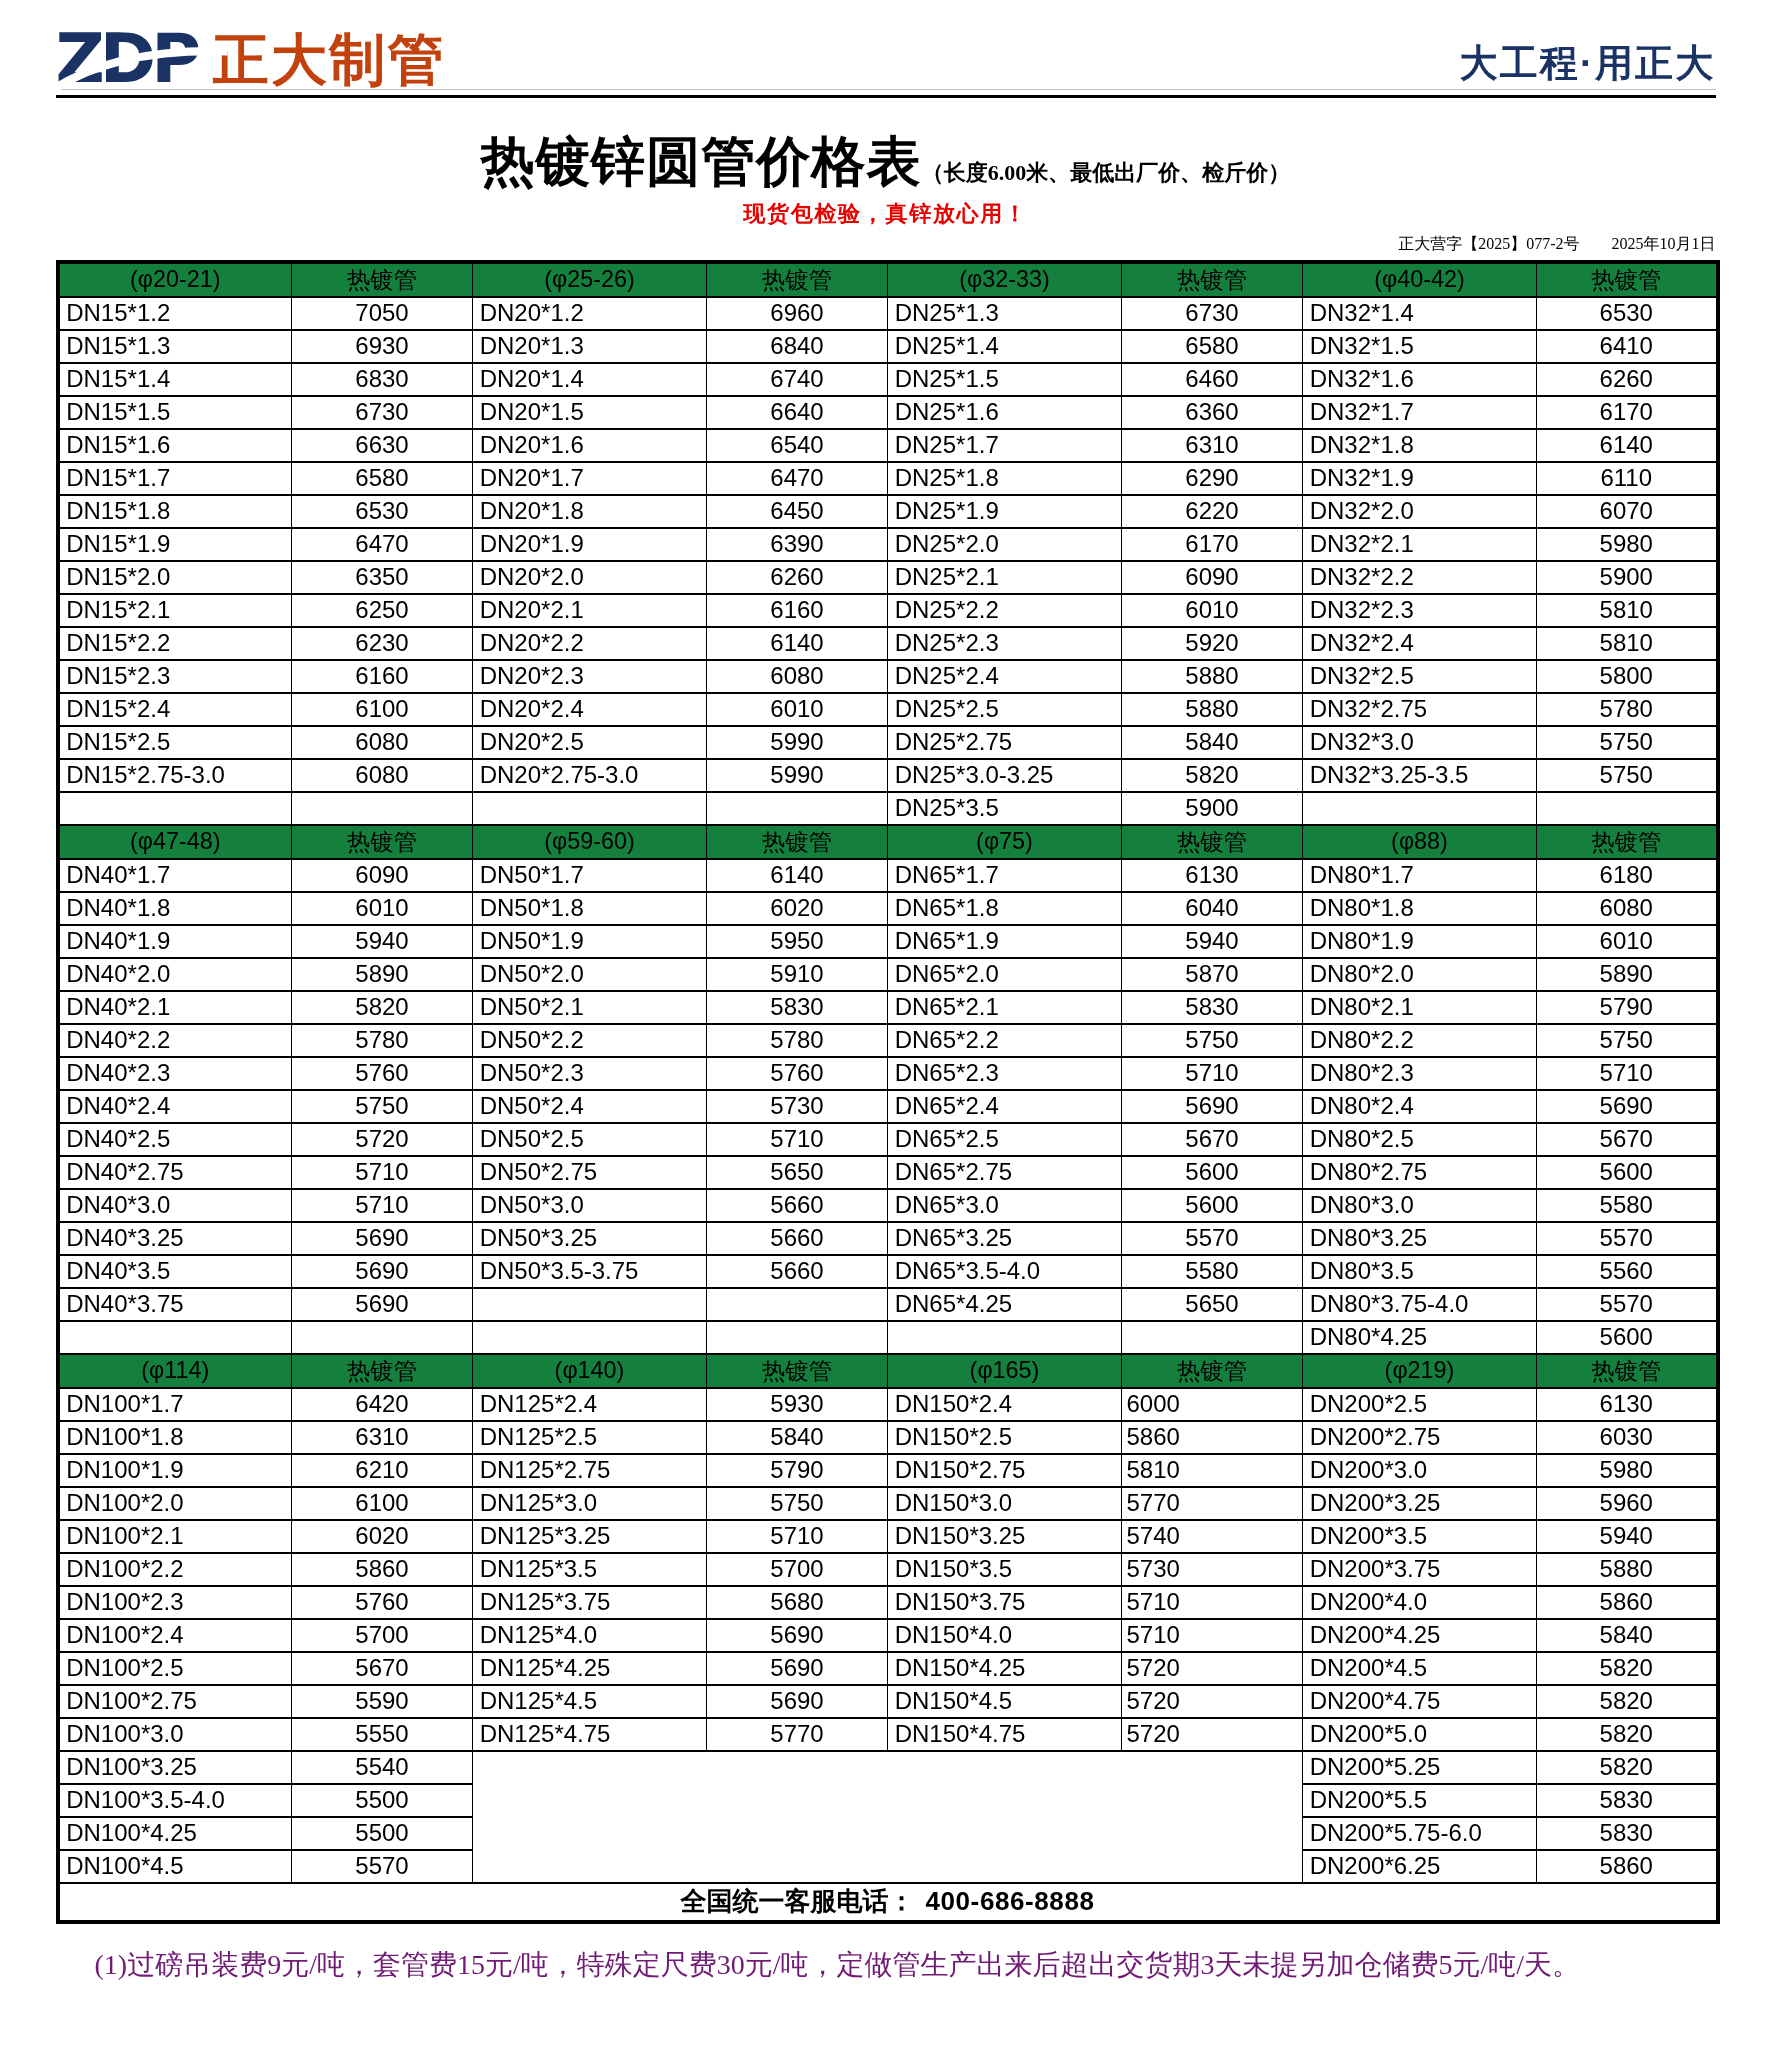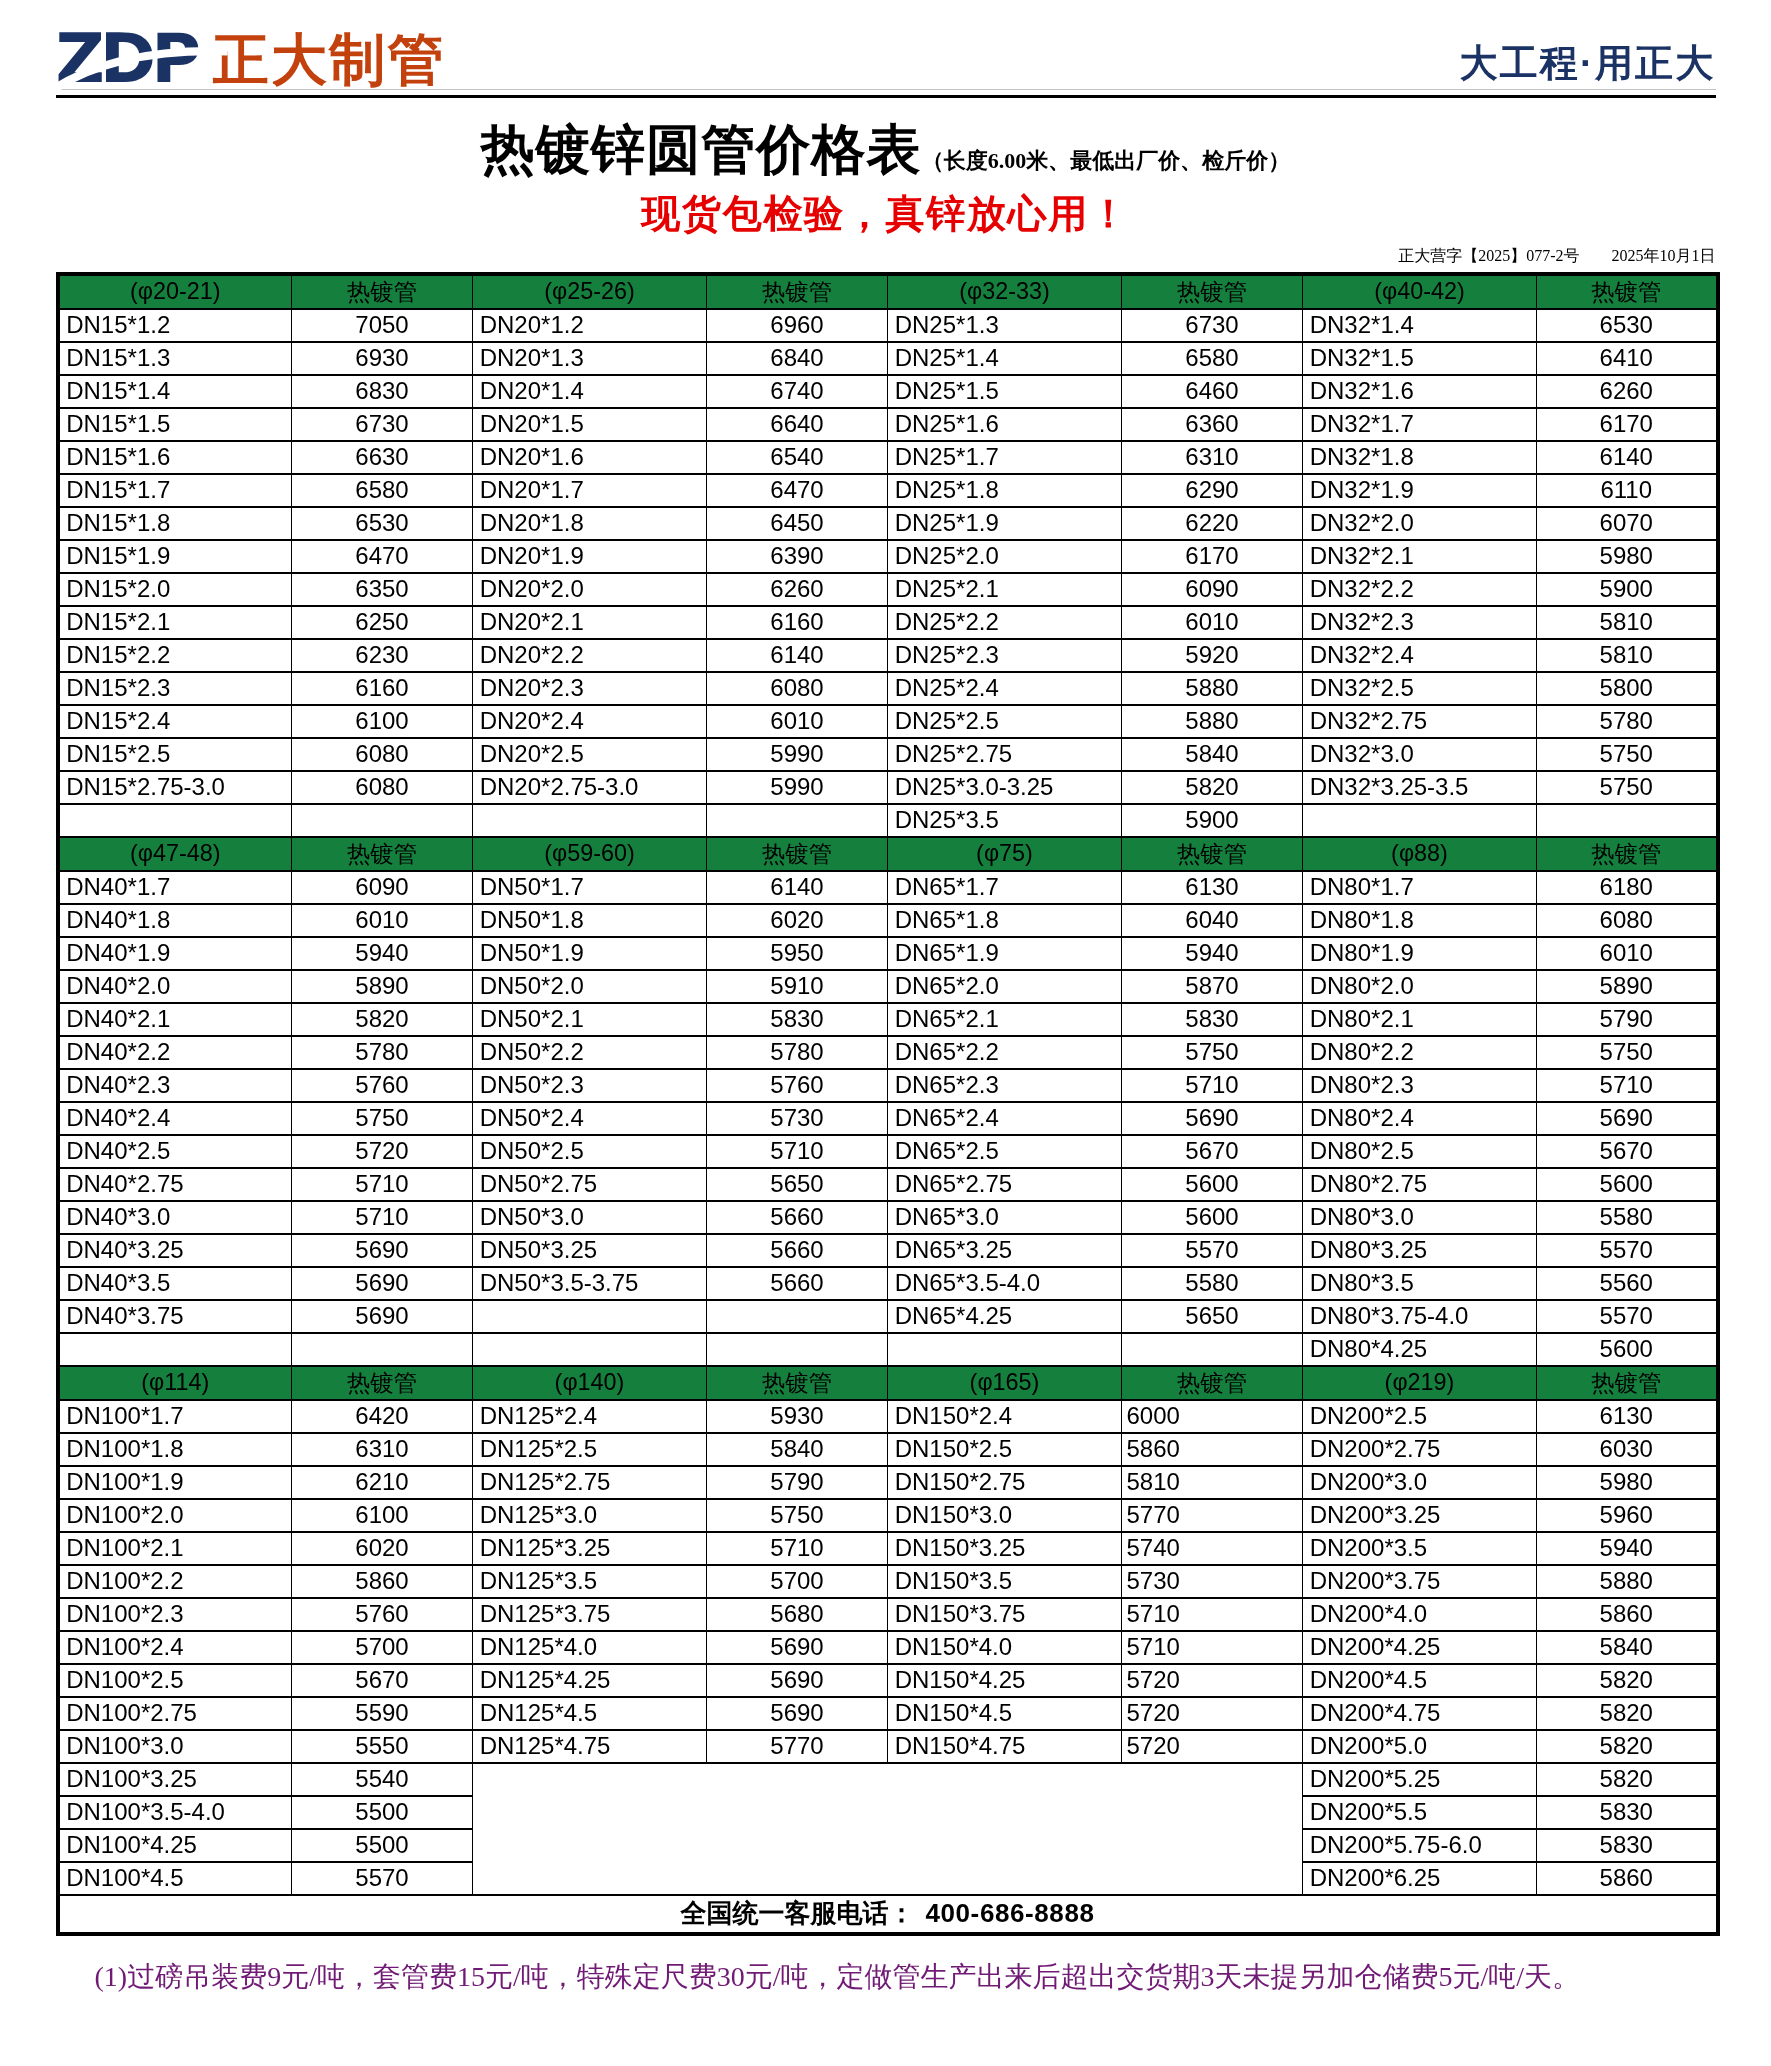--- a/index.html
+++ b/index.html
@@ -26,25 +26,25 @@
   .logo-cn{
     font-size:56px;font-weight:bold;color:#c2410c;line-height:.92;letter-spacing:2.2px;
     font-family:Liberation Serif, serif;
   }
   .slogan{
     font-size:38px;font-weight:bold;color:#1a3264;line-height:1;padding-bottom:4.5px;
     letter-spacing:2.2px;
   }
 
   
-  .title-line{text-align:center;margin-top:24px;line-height:1.05;}
+  .title-line{text-align:center;margin-top:36px;line-height:1.05;}
   .main-title{font-size:54px;font-weight:bold;font-family:"Liberation Serif",serif;letter-spacing:1.1px;}
   .title-note{font-size:22px;font-weight:bold;font-family:"Liberation Serif",serif;}
   .red-slogan{
-    text-align:center;color:#e60000;font-size:39px;font-weight:bold;margin-top:7.8px;
+    text-align:center;color:#e60000;font-size:22px;font-weight:bold;margin-top:7.8px;
     letter-spacing:1.7px;
   }
   .doc-line{
     width:1660px;margin:5.6px auto 4.5px;text-align:right;font-size:16px;
     font-family:"Liberation Serif",serif;
   }
   .doc-line .doc-date{margin-left:32px;}
 
   
   table.price-table{

